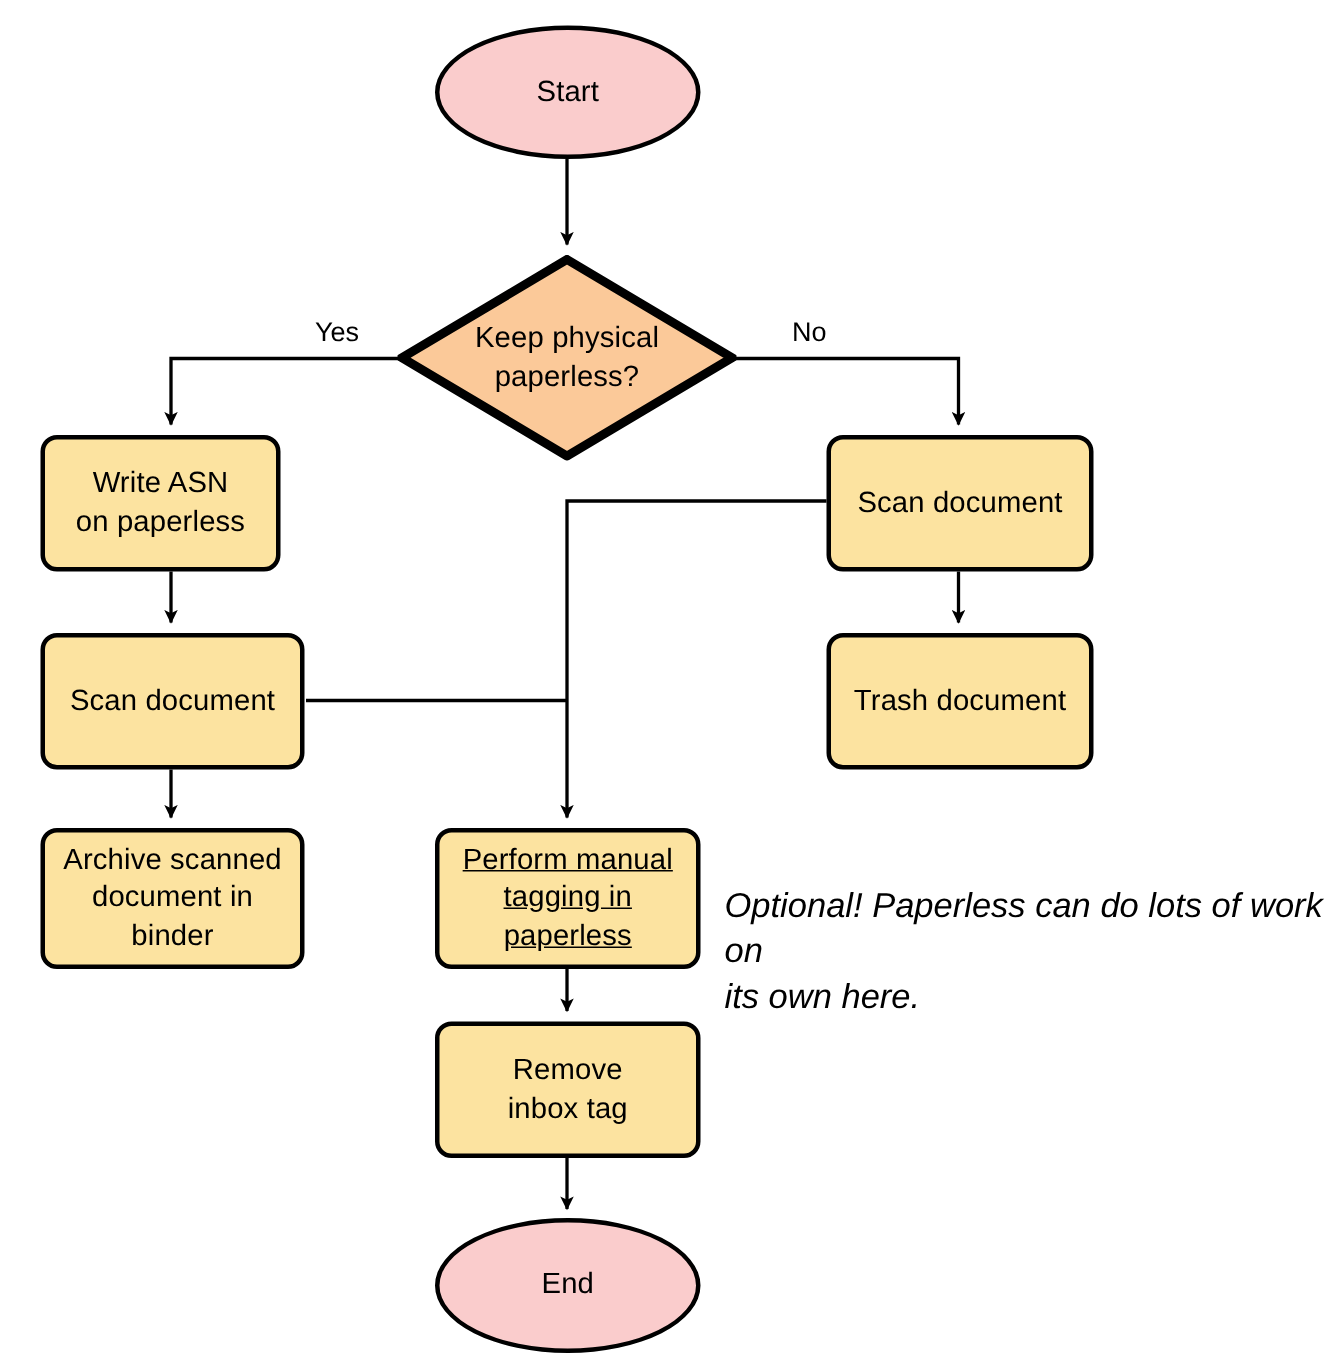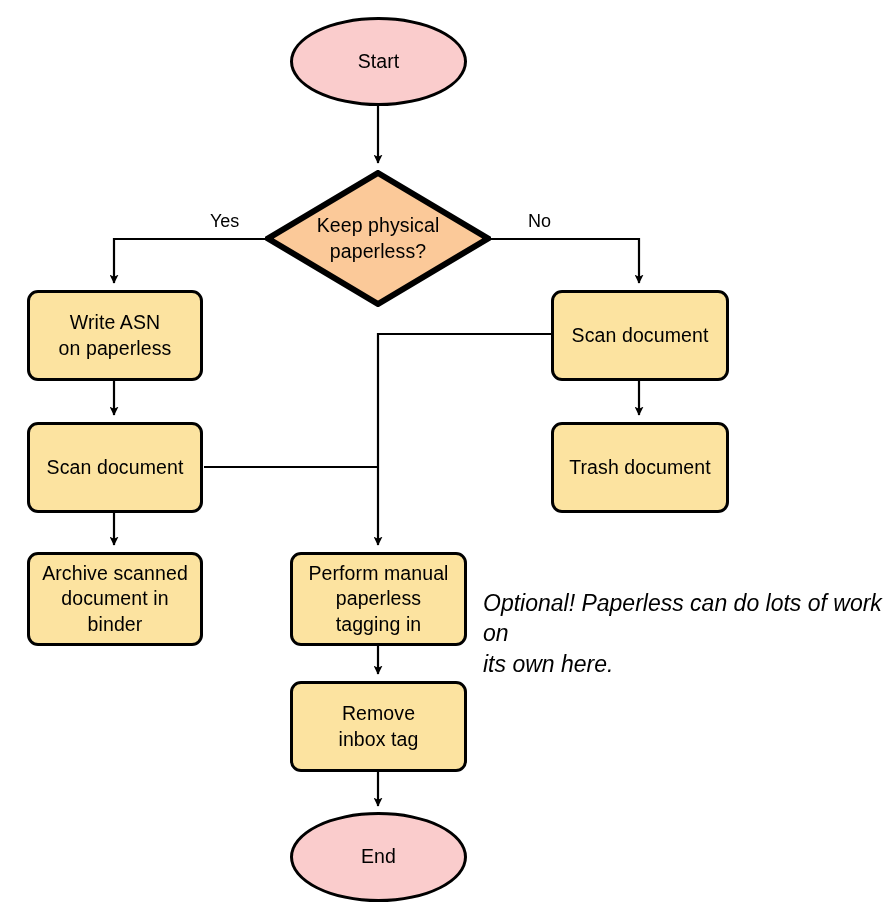--- a/index.html
+++ b/index.html
@@ -134,21 +134,21 @@
     </svg>
     <div class="diamond-label">
       <span class="nowrap-line">Keep physical</span>
       <span class="nowrap-line">paperless?</span>
     </div>
   </div>
 
   <div class="edge-label" style="left:210px; top:212px;">Yes</div>
   <div class="edge-label" style="left:508px; top:212px;margin-left:20px;">No</div>
 
-  <div class="node node-process" style="left:27px; top:290px; width:176px; height:91px;">
+  <div class="node node-process" style="left:27px; top:290px; width:160px; height:91px;">
     <div>
       <span class="nowrap-line">Write ASN</span>
       <span class="nowrap-line">on paperless</span>
     </div>
   </div>
 
   <div class="node node-process" style="left:27px; top:422px; width:176px; height:91px;">
     <span>Scan document</span>
   </div>
 
@@ -161,25 +161,25 @@
   </div>
 
   <div class="node node-process" style="left:551px; top:290px; width:178px; height:91px;">
     <span>Scan document</span>
   </div>
 
   <div class="node node-process" style="left:551px; top:422px; width:178px; height:91px;">
     <span>Trash document</span>
   </div>
 
-  <div class="node node-process" style="left:290px; top:552px; width:177px; height:94px;">
+  <div class="node node-process" style="left:290px; top:552px; width:177px; height:94px;text-decoration:underline;">
     <div>
       <span class="nowrap-line">Perform manual</span>
+      <span class="nowrap-line">tagging in</span>
       <span class="nowrap-line">paperless</span>
-      <span class="nowrap-line">tagging in</span>
     </div>
   </div>
 
   <div class="annotation" style="left:483px; top:588px; width:400px;">
     <span class="nowrap-line">Optional! Paperless can do lots of work on</span>
     <span class="nowrap-line">its own here.</span>
   </div>
 
   <div class="node node-process" style="left:290px; top:681px; width:177px; height:91px;">
     <div>

